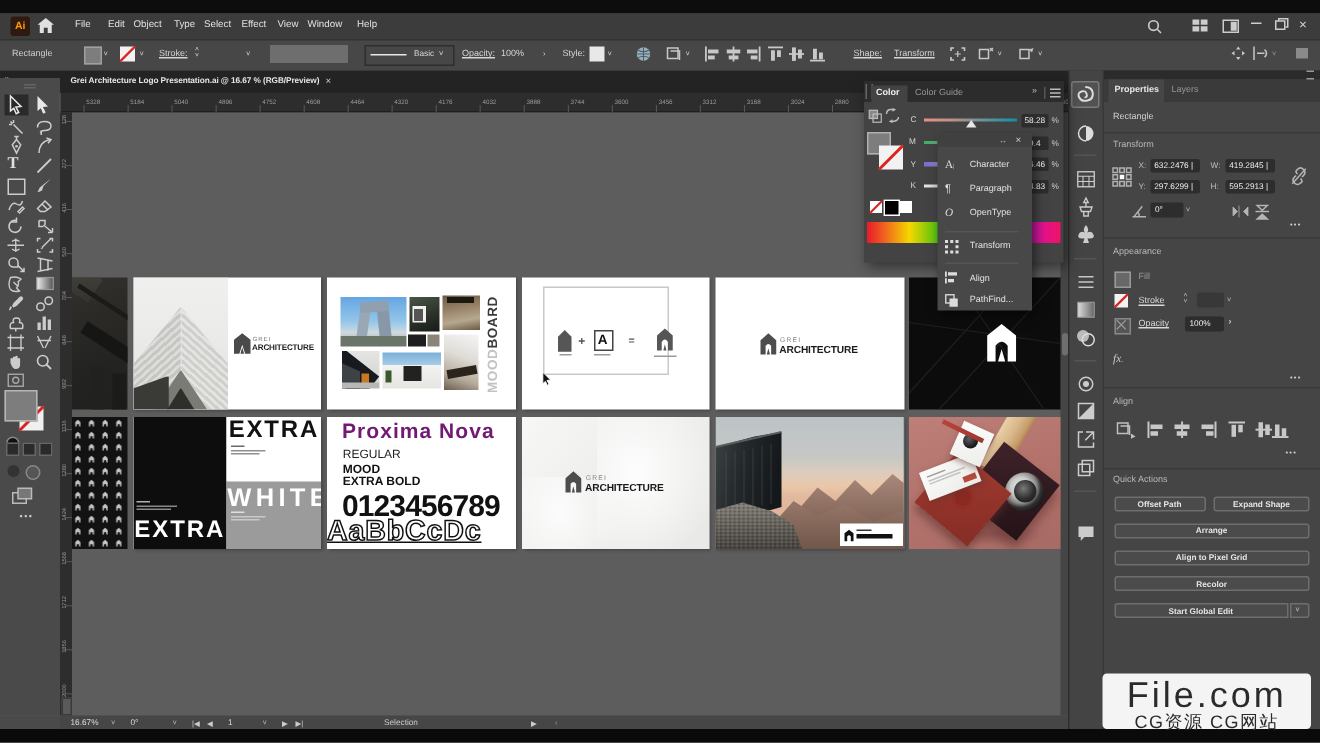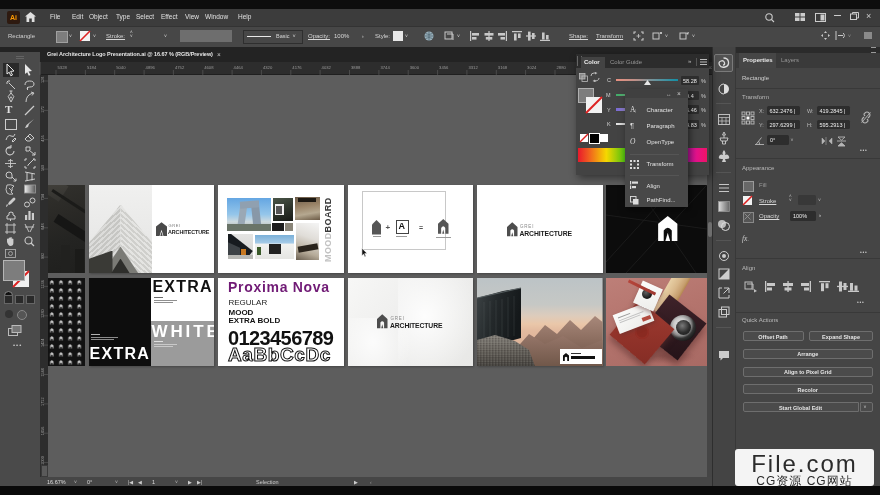--- a/index.html
+++ b/index.html
@@ -509,21 +509,21 @@
       <div class="abs" style="left:65.5px;top:66.2px;width:23px;height:0.8px;background:#c9c9c9;"></div>
       <div class="abs" style="left:65.5px;top:68.8px;width:19px;height:0.8px;background:#c9c9c9;"></div>
 </div>
 
 <div class="abs" style="left:218px;top:277.5px;width:125.5px;height:88.5px;background:#fff;overflow:hidden;box-shadow:1px 1px 2px rgba(0,0,0,0.25);">
   <div class="abs" style="left:10px;top:1px;color:#701a75;font-size:14px;font-weight:bold;letter-spacing:0.7px;">Proxima Nova</div>
   <div class="abs" style="left:10.5px;top:20.5px;color:#222;font-size:8px;">REGULAR</div>
   <div class="abs" style="left:10.5px;top:30px;color:#111;font-size:8px;font-weight:bold;">MOOD</div>
   <div class="abs" style="left:10.5px;top:38.8px;color:#111;font-size:8px;font-weight:bold;">EXTRA BOLD</div>
   <div class="abs" style="left:10px;top:49.5px;color:#111;font-size:20px;font-weight:bold;letter-spacing:-0.6px;">0123456789</div>
-  <div class="abs" style="left:10px;top:66.5px;color:#fff;font-size:19px;font-weight:bold;letter-spacing:0.6px;-webkit-text-stroke:1px #111;">AaBbCcDc</div>
+  <div class="abs" style="left:0;top:66.5px;color:#fff;font-size:19px;font-weight:bold;letter-spacing:0.6px;text-decoration:underline;-webkit-text-stroke:1px #111;">AaBbCcDc</div>
 </div>
 
 <div class="abs" style="left:347.5px;top:277.5px;width:125.5px;height:88.5px;background:linear-gradient(130deg,#f7f7f6 0%,#efefee 40%,#e8e8e6 100%);overflow:hidden;box-shadow:1px 1px 2px rgba(0,0,0,0.25);">
   <div class="abs" style="left:50px;top:-10px;width:90px;height:120px;background:radial-gradient(ellipse at 30% 40%,rgba(255,255,255,0.9) 0%,rgba(240,240,238,0.0) 60%);"></div>
   <div class="abs" style="left:-20px;top:40px;width:90px;height:80px;background:radial-gradient(ellipse at 50% 30%,rgba(255,255,255,0.8) 0%,rgba(240,240,238,0.0) 60%);"></div>
   <svg style="left:29.5px;top:36px;" width="10.5" height="14.5" viewBox="0 0 20 27">
         <path d="M0 27 V9 L10 0 L20 9 V27 L13.5 27 L13.5 16 Q10 11 6.5 16 L6.5 27 Z" fill="#4d4d4d"></path>
         <path d="M10 19 L12 27 L8 27 Z" fill="#4d4d4d"></path>
       </svg>
   <div class="abs" style="left:43px;top:38.5px;color:#888;font-size:4.5px;letter-spacing:0.8px;">GREI</div>

